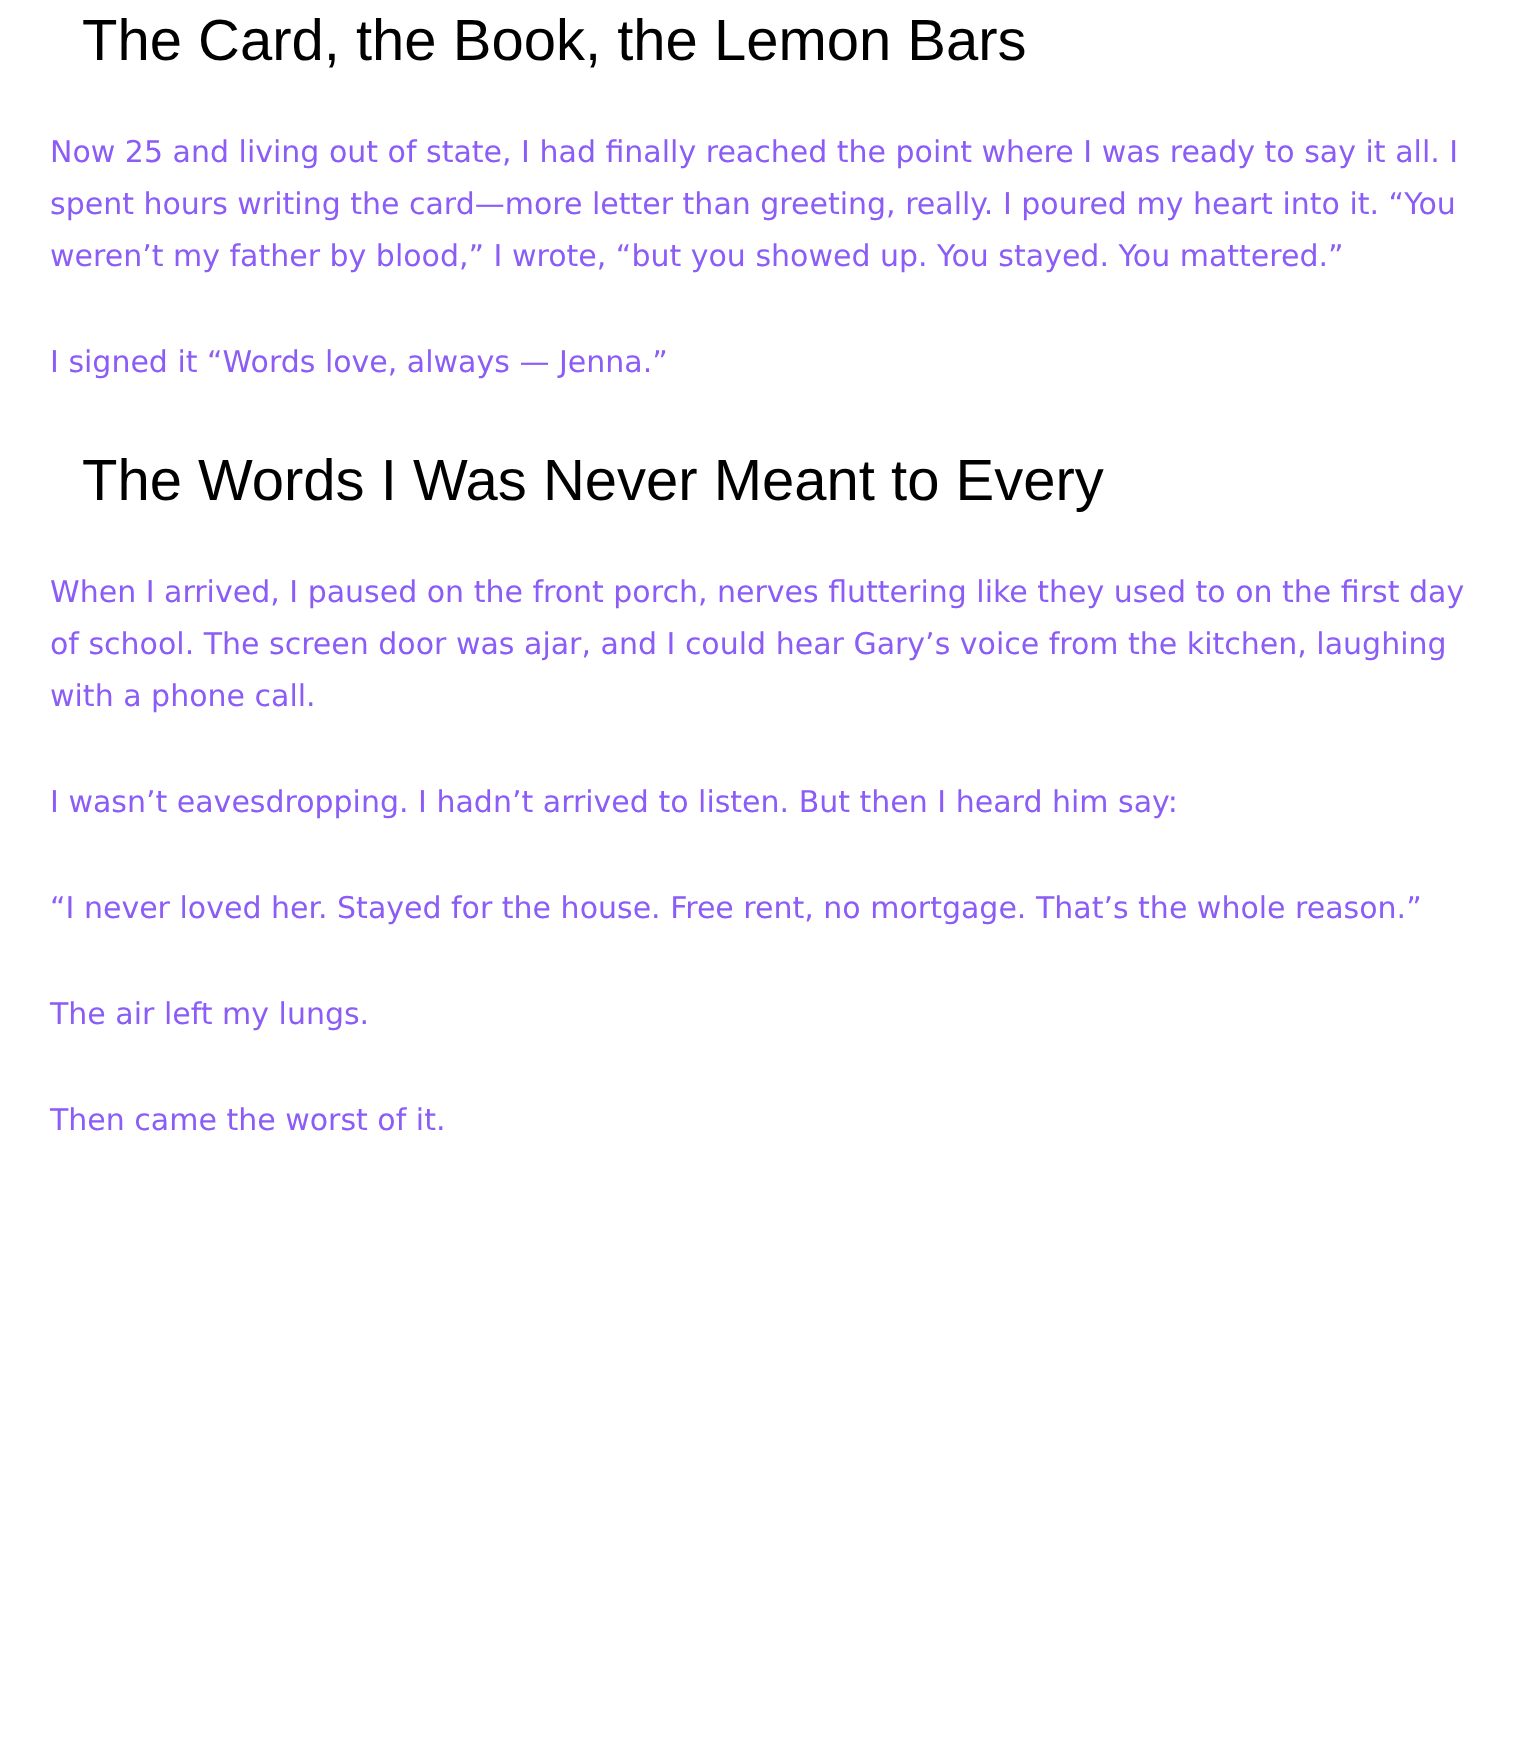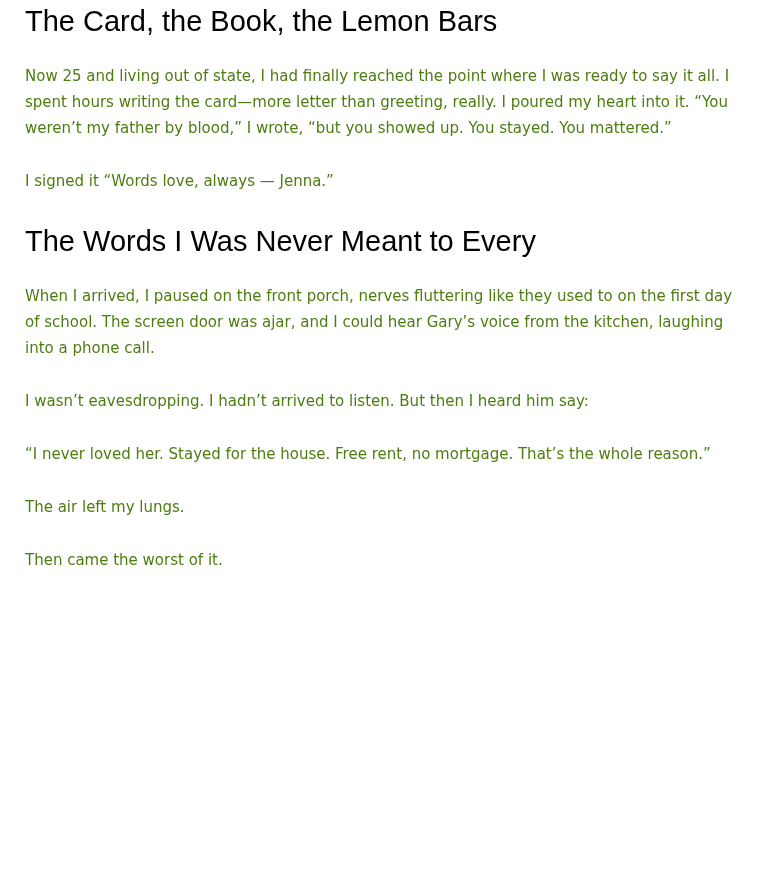--- a/index.html
+++ b/index.html
@@ -17,50 +17,50 @@
   }
   .article {
     max-width: 710px;
   }
   .article-heading {
     font-family: "Liberation Sans", sans-serif;
     font-weight: 400;
     font-size: 29px;
     line-height: 1.2;
     color: #000000;
-    margin: 30px 0 24px 0;
+    margin: 30px 0 24px 16px;
     letter-spacing: 0;
   }
   .article-heading.first {
     margin-top: 4px;
   }
   .article p {
     font-family: "DejaVu Sans", sans-serif;
     font-size: 15px;
     line-height: 26px;
-    color: #4d7c0f;
+    color: #8b5cf6;
     margin: 0 0 27px 0;
   }
 </style>
 </head>
 <body>
 
 <div class="page">
   <article class="article">
 
     <h1 class="article-heading first">The Card, the Book, the Lemon Bars</h1>
 
     <p>Now 25 and living out of state, I had finally reached the point where I was ready to say it all. I spent hours writing the card—more letter than greeting, really. I poured my heart into it. “You weren’t my father by blood,” I wrote, “but you showed up. You stayed. You mattered.”</p>
 
     <p>I signed it “Words love, always — Jenna.”</p>
 
 
     <h1 class="article-heading">The Words I Was Never Meant to Every</h1>
 
-    <p>When I arrived, I paused on the front porch, nerves fluttering like they used to on the first day of school. The screen door was ajar, and I could hear Gary’s voice from the kitchen, laughing into a phone call.</p>
+    <p>When I arrived, I paused on the front porch, nerves fluttering like they used to on the first day of school. The screen door was ajar, and I could hear Gary’s voice from the kitchen, laughing with a phone call.</p>
 
     <p>I wasn’t eavesdropping. I hadn’t arrived to listen. But then I heard him say:</p>
 
     <p>“I never loved her. Stayed for the house. Free rent, no mortgage. That’s the whole reason.”</p>
 
     <p>The air left my lungs.</p>
 
 
 
     <p>Then came the worst of it.</p>

